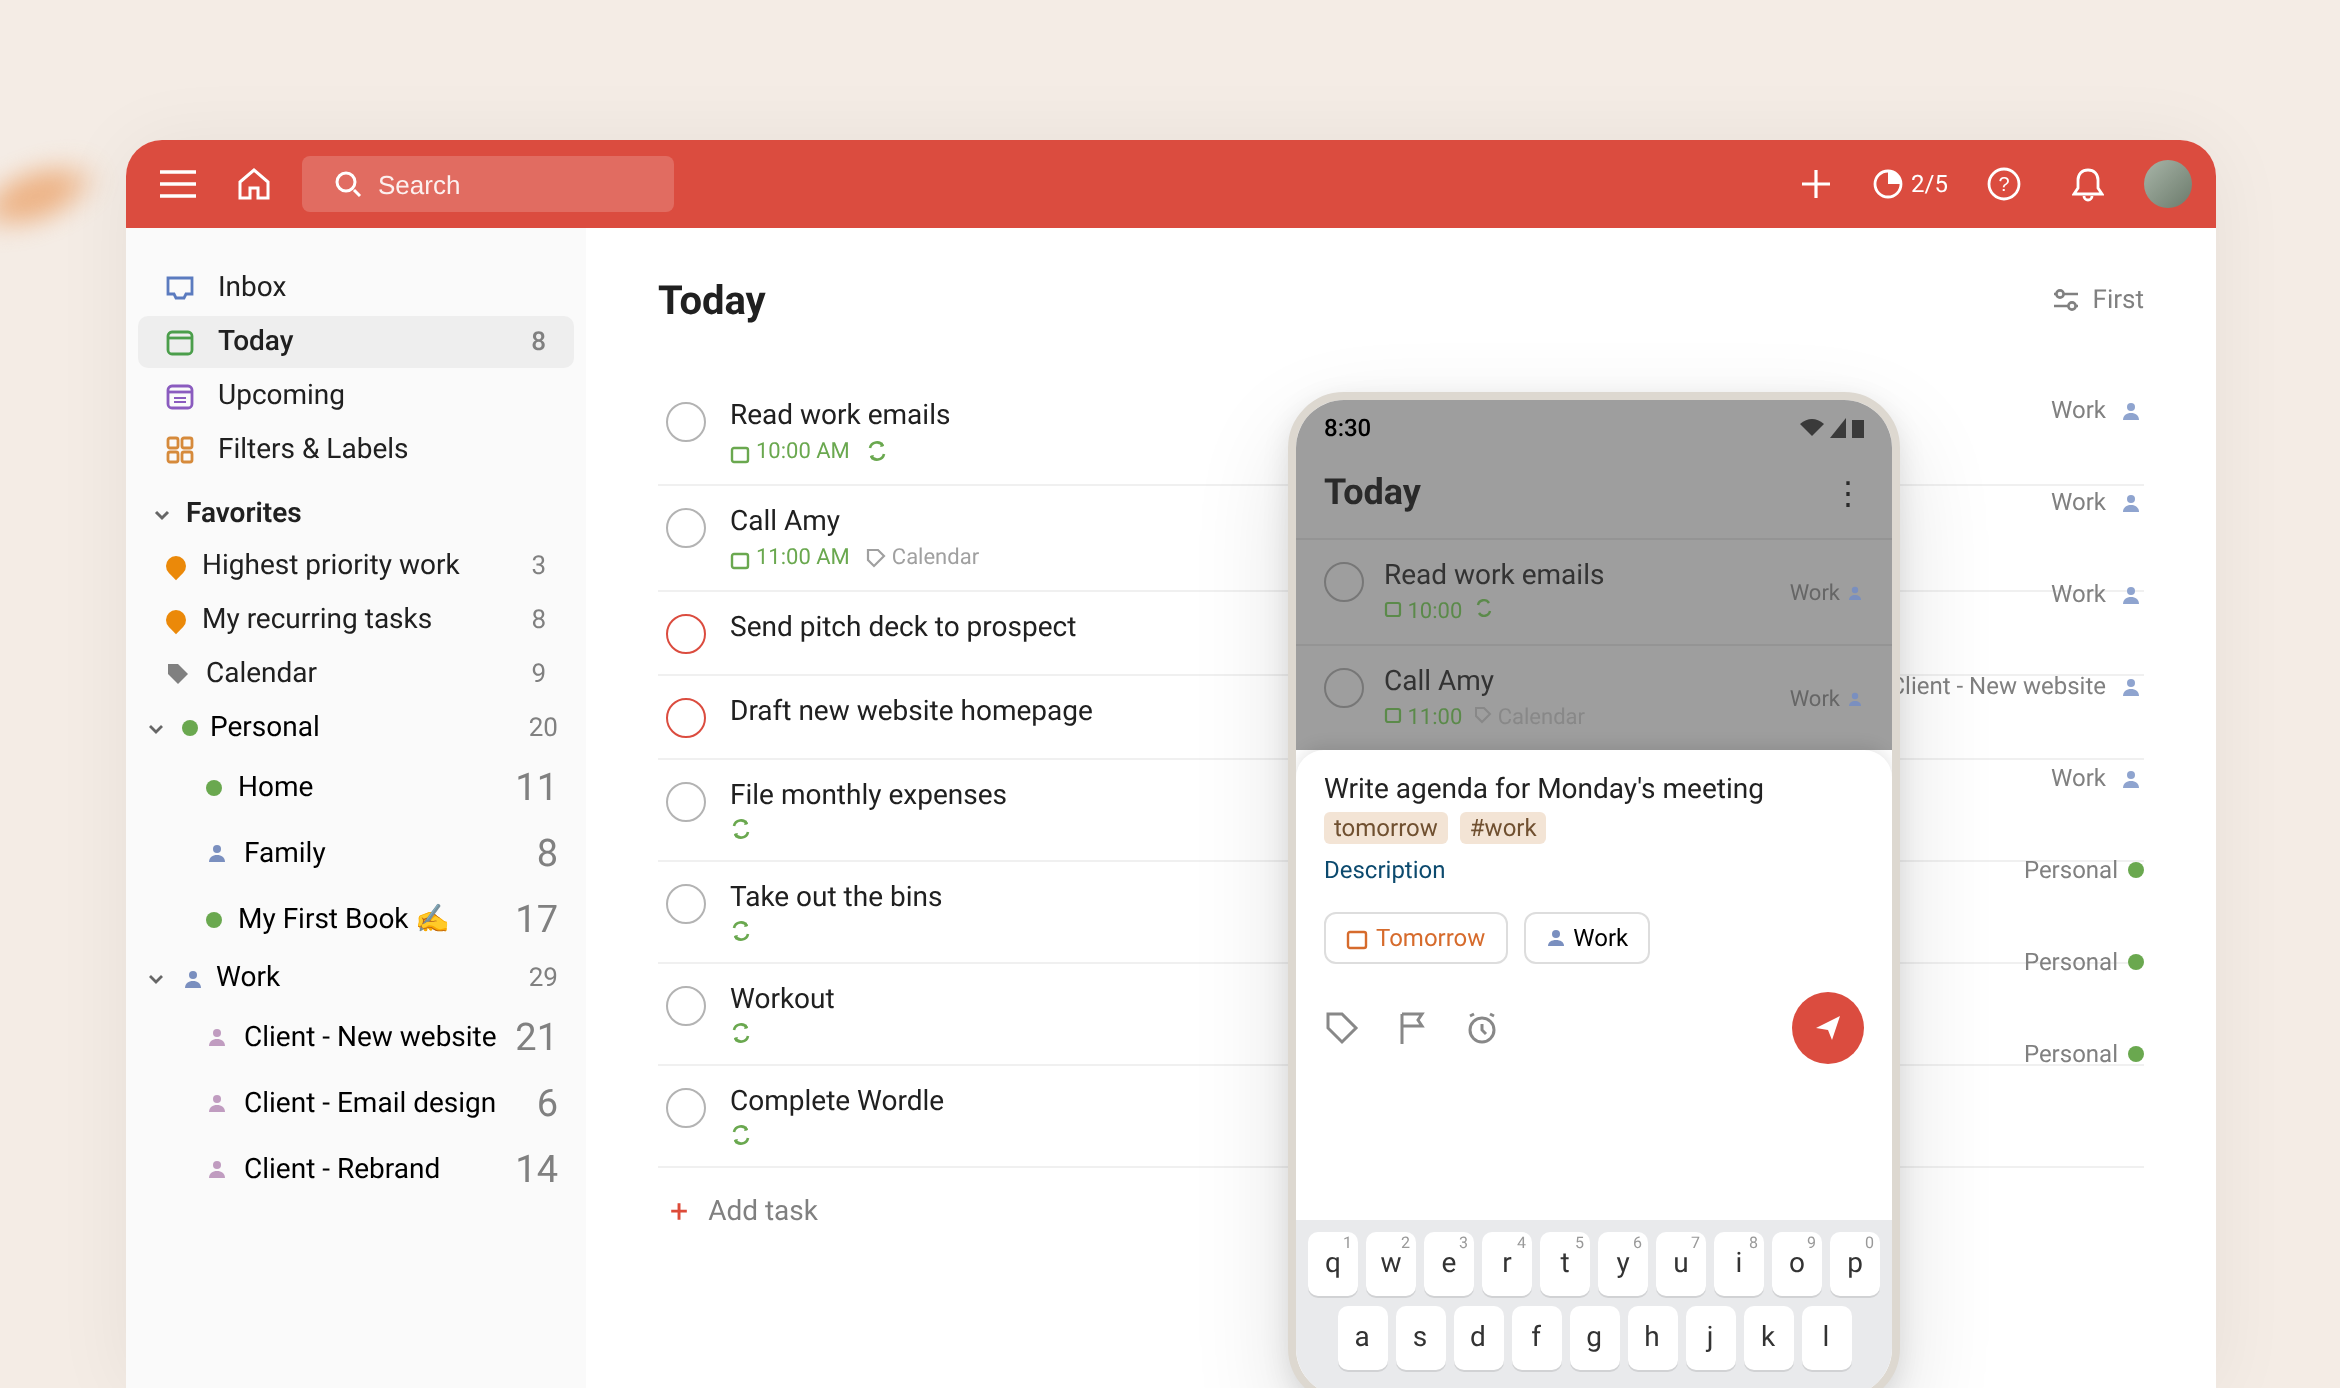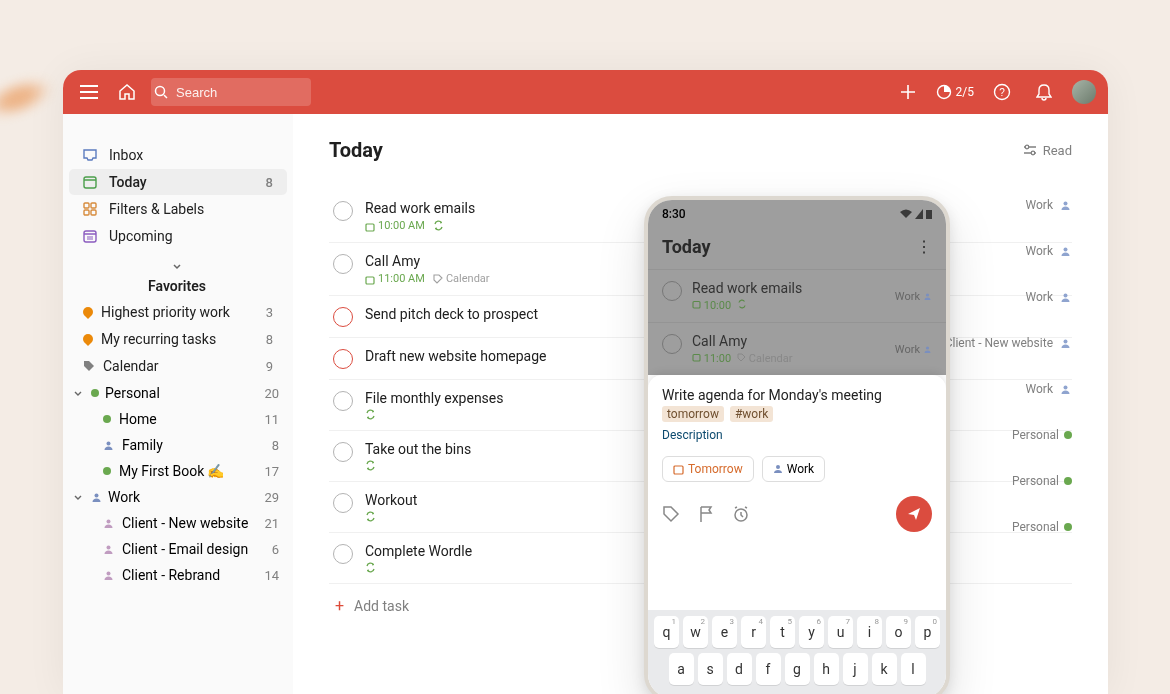--- a/index.html
+++ b/index.html
@@ -27,56 +27,56 @@
   .topbar {
     height:44px; background:var(--red); display:flex; align-items:center;
     padding:0 12px; gap:10px; color:white; flex-shrink:0;
   }
   .topbar-left { display:flex; align-items:center; gap:10px; }
   .topbar-right { display:flex; align-items:center; gap:14px; margin-left:auto; }
   .icon-btn { width:28px; height:28px; display:flex; align-items:center; justify-content:center; border-radius:4px; cursor:pointer; }
   .search-box {
     display:flex; align-items:center; gap:6px;
     background:rgba(255,255,255,0.18); border-radius:4px;
-    height:28px; padding:0 3px; min-width:130px;
+    height:28px; padding:0 16px; min-width:130px;
   }
   .search-box input { background:transparent; border:none; outline:none; color:white; font-size:13px; width:130px; }
   .search-box input::placeholder { color:rgba(255,255,255,0.9); }
   .productivity { display:flex; align-items:center; gap:4px; font-size:12px; }
   .avatar { width:24px; height:24px; border-radius:50%; background:#c0c0c0; }
   .app-body { flex:1; display:flex; min-height:0; }
-  .sidebar { width:230px; flex-shrink:0; background:var(--bg-app); padding:27px 0 20px 0; overflow-y:auto; font-size:14px; }
+  .sidebar { width:230px; flex-shrink:0; background:var(--bg-app); padding:16px 0 20px 0; overflow-y:auto; font-size:14px; }
   .nav-item, .proj-item {
     display:flex; align-items:center; gap:10px;
     padding:5px 14px 5px 12px; margin:1px 6px; border-radius:5px; cursor:pointer;
     color:var(--text-dark);
   }
   .nav-item.selected { background:var(--bg-selected); font-weight:500; }
   .nav-item .count, .proj-item .count { margin-left:auto; color:var(--text-light); font-size:13px; }
   .nav-item .nv-icon { width:18px; display:flex; align-items:center; justify-content:center; }
   .section-header {
     display:flex; align-items:center; gap:6px; padding:10px 14px 4px 12px;
-    font-size:14px; font-weight:600; color:var(--text-dark); cursor:pointer;flex-direction:column;
+    font-size:14px; font-weight:600; color:var(--text-dark); cursor:pointer;
   }
   .fav-item, .proj-sub {
     display:flex; align-items:center; gap:8px;
     padding:5px 14px 5px 14px; margin:1px 6px; border-radius:5px; cursor:pointer;
     color:var(--text-dark);
   }
   .fav-item .count, .proj-sub .count { margin-left:auto; color:var(--text-light); font-size:13px; }
   .drop { color:#444; display:flex; align-items:center; }
   .droplet { width:10px; height:10px; background:#eb8909; border-radius:50% 50% 50% 0; transform:rotate(-45deg); }
   .proj-row { display:flex; align-items:center; gap:6px; padding:5px 14px 5px 8px; cursor:pointer; }
   .proj-row .chev { width:14px; display:flex; justify-content:center; color:#666; }
   .proj-row .bullet { width:8px; height:8px; border-radius:50%; }
   .proj-row .pname { flex:1; font-size:14px; }
   .proj-row .count { color:var(--text-light); font-size:13px; }
   .proj-child { display:flex; align-items:center; gap:8px; padding:5px 14px 5px 40px; cursor:pointer; font-size:14px; }
   .proj-child .bullet { width:8px; height:8px; border-radius:50%; }
-  .proj-child .count { margin-left:auto; color:var(--text-light); font-size:13px; }
+  .proj-child .count { margin-left:auto; color:var(--text-light); font-size:19px; }
   .main { flex:1; padding:24px 36px 0 36px; overflow:hidden; position:relative; }
   .main-header { display:flex; align-items:center; margin-bottom:28px; }
   .main-title { font-size:20px; font-weight:700; color:var(--text-dark); }
   .view-btn { margin-left:auto; display:flex; align-items:center; gap:6px; color:var(--text-light); font-size:13px; cursor:pointer; }
   .task-list { margin-top:4px; }
   .task-row {
     display:flex; align-items:flex-start; gap:12px;
     padding:10px 0 10px 4px; border-bottom:1px solid var(--border);
     position:relative;
   }
@@ -212,39 +212,39 @@
                 <line x1="2" y1="6" x2="14" y2="6" stroke="#4b9e4b" stroke-width="1.4"></line>
               </svg>
           </span>
           <span>Today</span>
           <span class="count">8</span>
         </div>
 
         <div class="nav-item">
           <span class="nv-icon">
             <svg width="16" height="16" viewBox="0 0 16 16">
+                <rect x="2" y="3" width="12" height="11" rx="2" fill="none" stroke="#8a5bbf" stroke-width="1.4"></rect>
+                <line x1="2" y1="6" x2="14" y2="6" stroke="#8a5bbf" stroke-width="1.4"></line>
+                <line x1="5" y1="9" x2="11" y2="9" stroke="#8a5bbf" stroke-width="1"></line>
+                <line x1="5" y1="11" x2="11" y2="11" stroke="#8a5bbf" stroke-width="1"></line>
+              </svg>
+          </span>
+          <span>Upcoming</span>
+        </div>
+
+        <div class="nav-item">
+          <span class="nv-icon">
+            <svg width="16" height="16" viewBox="0 0 16 16">
                 <rect x="2" y="2" width="5" height="5" rx="1" fill="none" stroke="#d68a3b" stroke-width="1.4"></rect>
                 <rect x="9" y="2" width="5" height="5" rx="1" fill="none" stroke="#d68a3b" stroke-width="1.4"></rect>
                 <rect x="2" y="9" width="5" height="5" rx="1" fill="none" stroke="#d68a3b" stroke-width="1.4"></rect>
                 <rect x="9" y="9" width="5" height="5" rx="1" fill="none" stroke="#d68a3b" stroke-width="1.4"></rect>
               </svg>
           </span>
           <span>Filters &amp; Labels</span>
-        </div>
-
-        <div class="nav-item">
-          <span class="nv-icon">
-            <svg width="16" height="16" viewBox="0 0 16 16">
-                <rect x="2" y="3" width="12" height="11" rx="2" fill="none" stroke="#8a5bbf" stroke-width="1.4"></rect>
-                <line x1="2" y1="6" x2="14" y2="6" stroke="#8a5bbf" stroke-width="1.4"></line>
-                <line x1="5" y1="9" x2="11" y2="9" stroke="#8a5bbf" stroke-width="1"></line>
-                <line x1="5" y1="11" x2="11" y2="11" stroke="#8a5bbf" stroke-width="1"></line>
-              </svg>
-          </span>
-          <span>Upcoming</span>
         </div>
 
         <div class="section-header">
           <svg class="chev" width="12" height="12" viewBox="0 0 12 12">
               <path d="M3 5l3 3 3-3" fill="none" stroke="#666" stroke-width="1.5"></path>
             </svg>
           <span>Favorites</span>
         </div>
 
         <div class="fav-item">
@@ -352,21 +352,21 @@
 
       <div class="main">
         <div class="main-header">
           <div class="main-title">Today</div>
           <div class="view-btn">
             <svg width="14" height="14" viewBox="0 0 14 14">
                 <path d="M1 4h12M1 10h12" stroke="#808080" stroke-width="1.3"></path>
                 <circle cx="4" cy="4" r="1.8" fill="#fafafa" stroke="#808080" stroke-width="1.3"></circle>
                 <circle cx="10" cy="10" r="1.8" fill="#fafafa" stroke="#808080" stroke-width="1.3"></circle>
               </svg>
-            <span>Read</span>
+            <span>First</span>
           </div>
         </div>
 
         <div class="task-list" id="task-list">
             <div class="task-row">
               <div class="check"></div>
               <div class="task-body">
                 <div class="task-title">Read work emails</div>
                 <div class="task-meta">
                   <span class="task-time"><svg width="10" height="10" viewBox="0 0 10 10">

